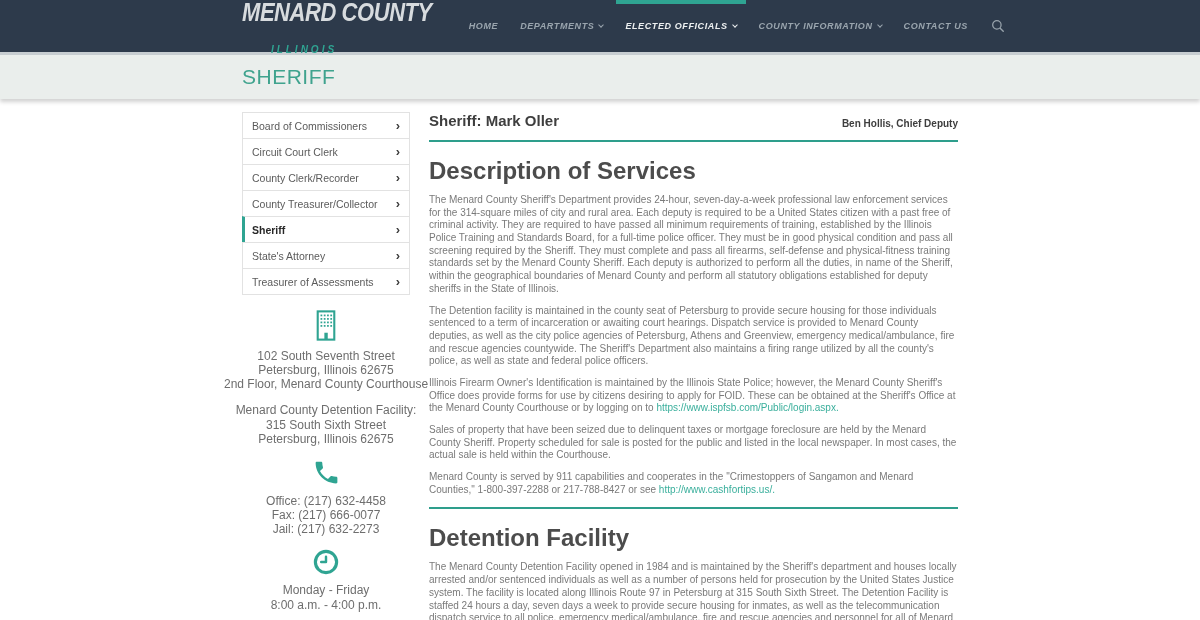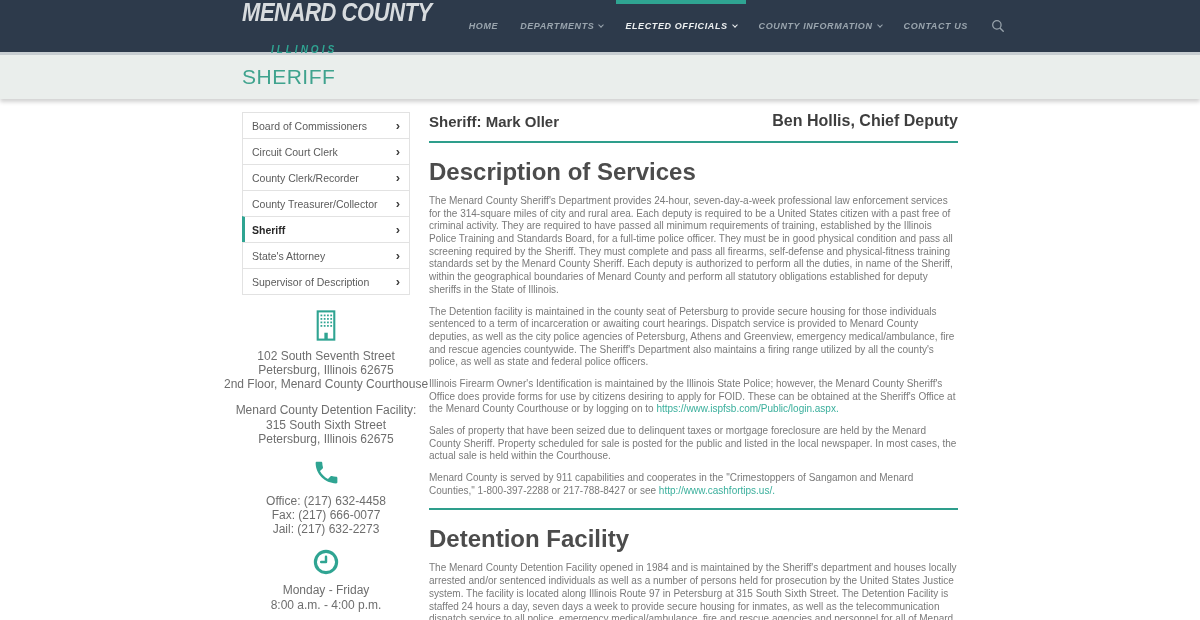--- a/index.html
+++ b/index.html
@@ -56,21 +56,21 @@
   .menu-chevron { color:#3c3c3c; font-size:13px; font-weight:bold; line-height:1; }
 
   .contact { margin:14px -18px 0; text-align:center; color:#6e6e6e; font-size:12px; line-height:1.18; }
   .icon-wrap { display:flex; justify-content:center; margin:12px 0 7px; color:var(--accent); }
   .contact-line { white-space:nowrap; }
   .contact .gap { height:12px; }
 
   .main { flex:1; margin-left:19px; min-width:0; }
   .main-header { display:flex; justify-content:space-between; align-items:flex-end; }
   .main-header h1 { margin:0; font-size:15px; font-weight:bold; color:#3e3e3e; }
-  .deputy { font-size:16px; font-weight:bold; color:#3e3e3e; }
+  .deputy { font-size:10px; font-weight:bold; color:#3e3e3e; }
   .teal-rule { height:2px; background:#2e9e8c; margin-top:11px; }
   .main h2 { font-size:24px; font-weight:bold; color:#4c4c4c; margin:15px 0 9px; }
   .main p { font-size:10px; color:#7a7a7a; line-height:1.27; margin:0 0 9px; }
   .link { color:var(--link); text-decoration:none; }
 </style>
 </head>
 <body>
 
 <div class="page">
 
@@ -136,21 +136,21 @@
           </a>
           <a href="#" class="menu-item active">
             <span>Sheriff</span>
             <span class="menu-chevron">›</span>
           </a>
           <a href="#" class="menu-item">
             <span>State's Attorney</span>
             <span class="menu-chevron">›</span>
           </a>
           <a href="#" class="menu-item">
-            <span>Supervisor of Description</span>
+            <span>Treasurer of Assessments</span>
             <span class="menu-chevron">›</span>
           </a>
         </div>
 
       <div class="contact">
         <div class="icon-wrap">
           <svg width="28" height="33" viewBox="0 0 24 28" fill="none">
             <rect x="4.9" y="1.9" width="14.2" height="24.2" stroke="currentColor" stroke-width="1.8"></rect>
             <g fill="currentColor">
               <rect x="7.3" y="4.6" width="1.5" height="1.5"></rect>

